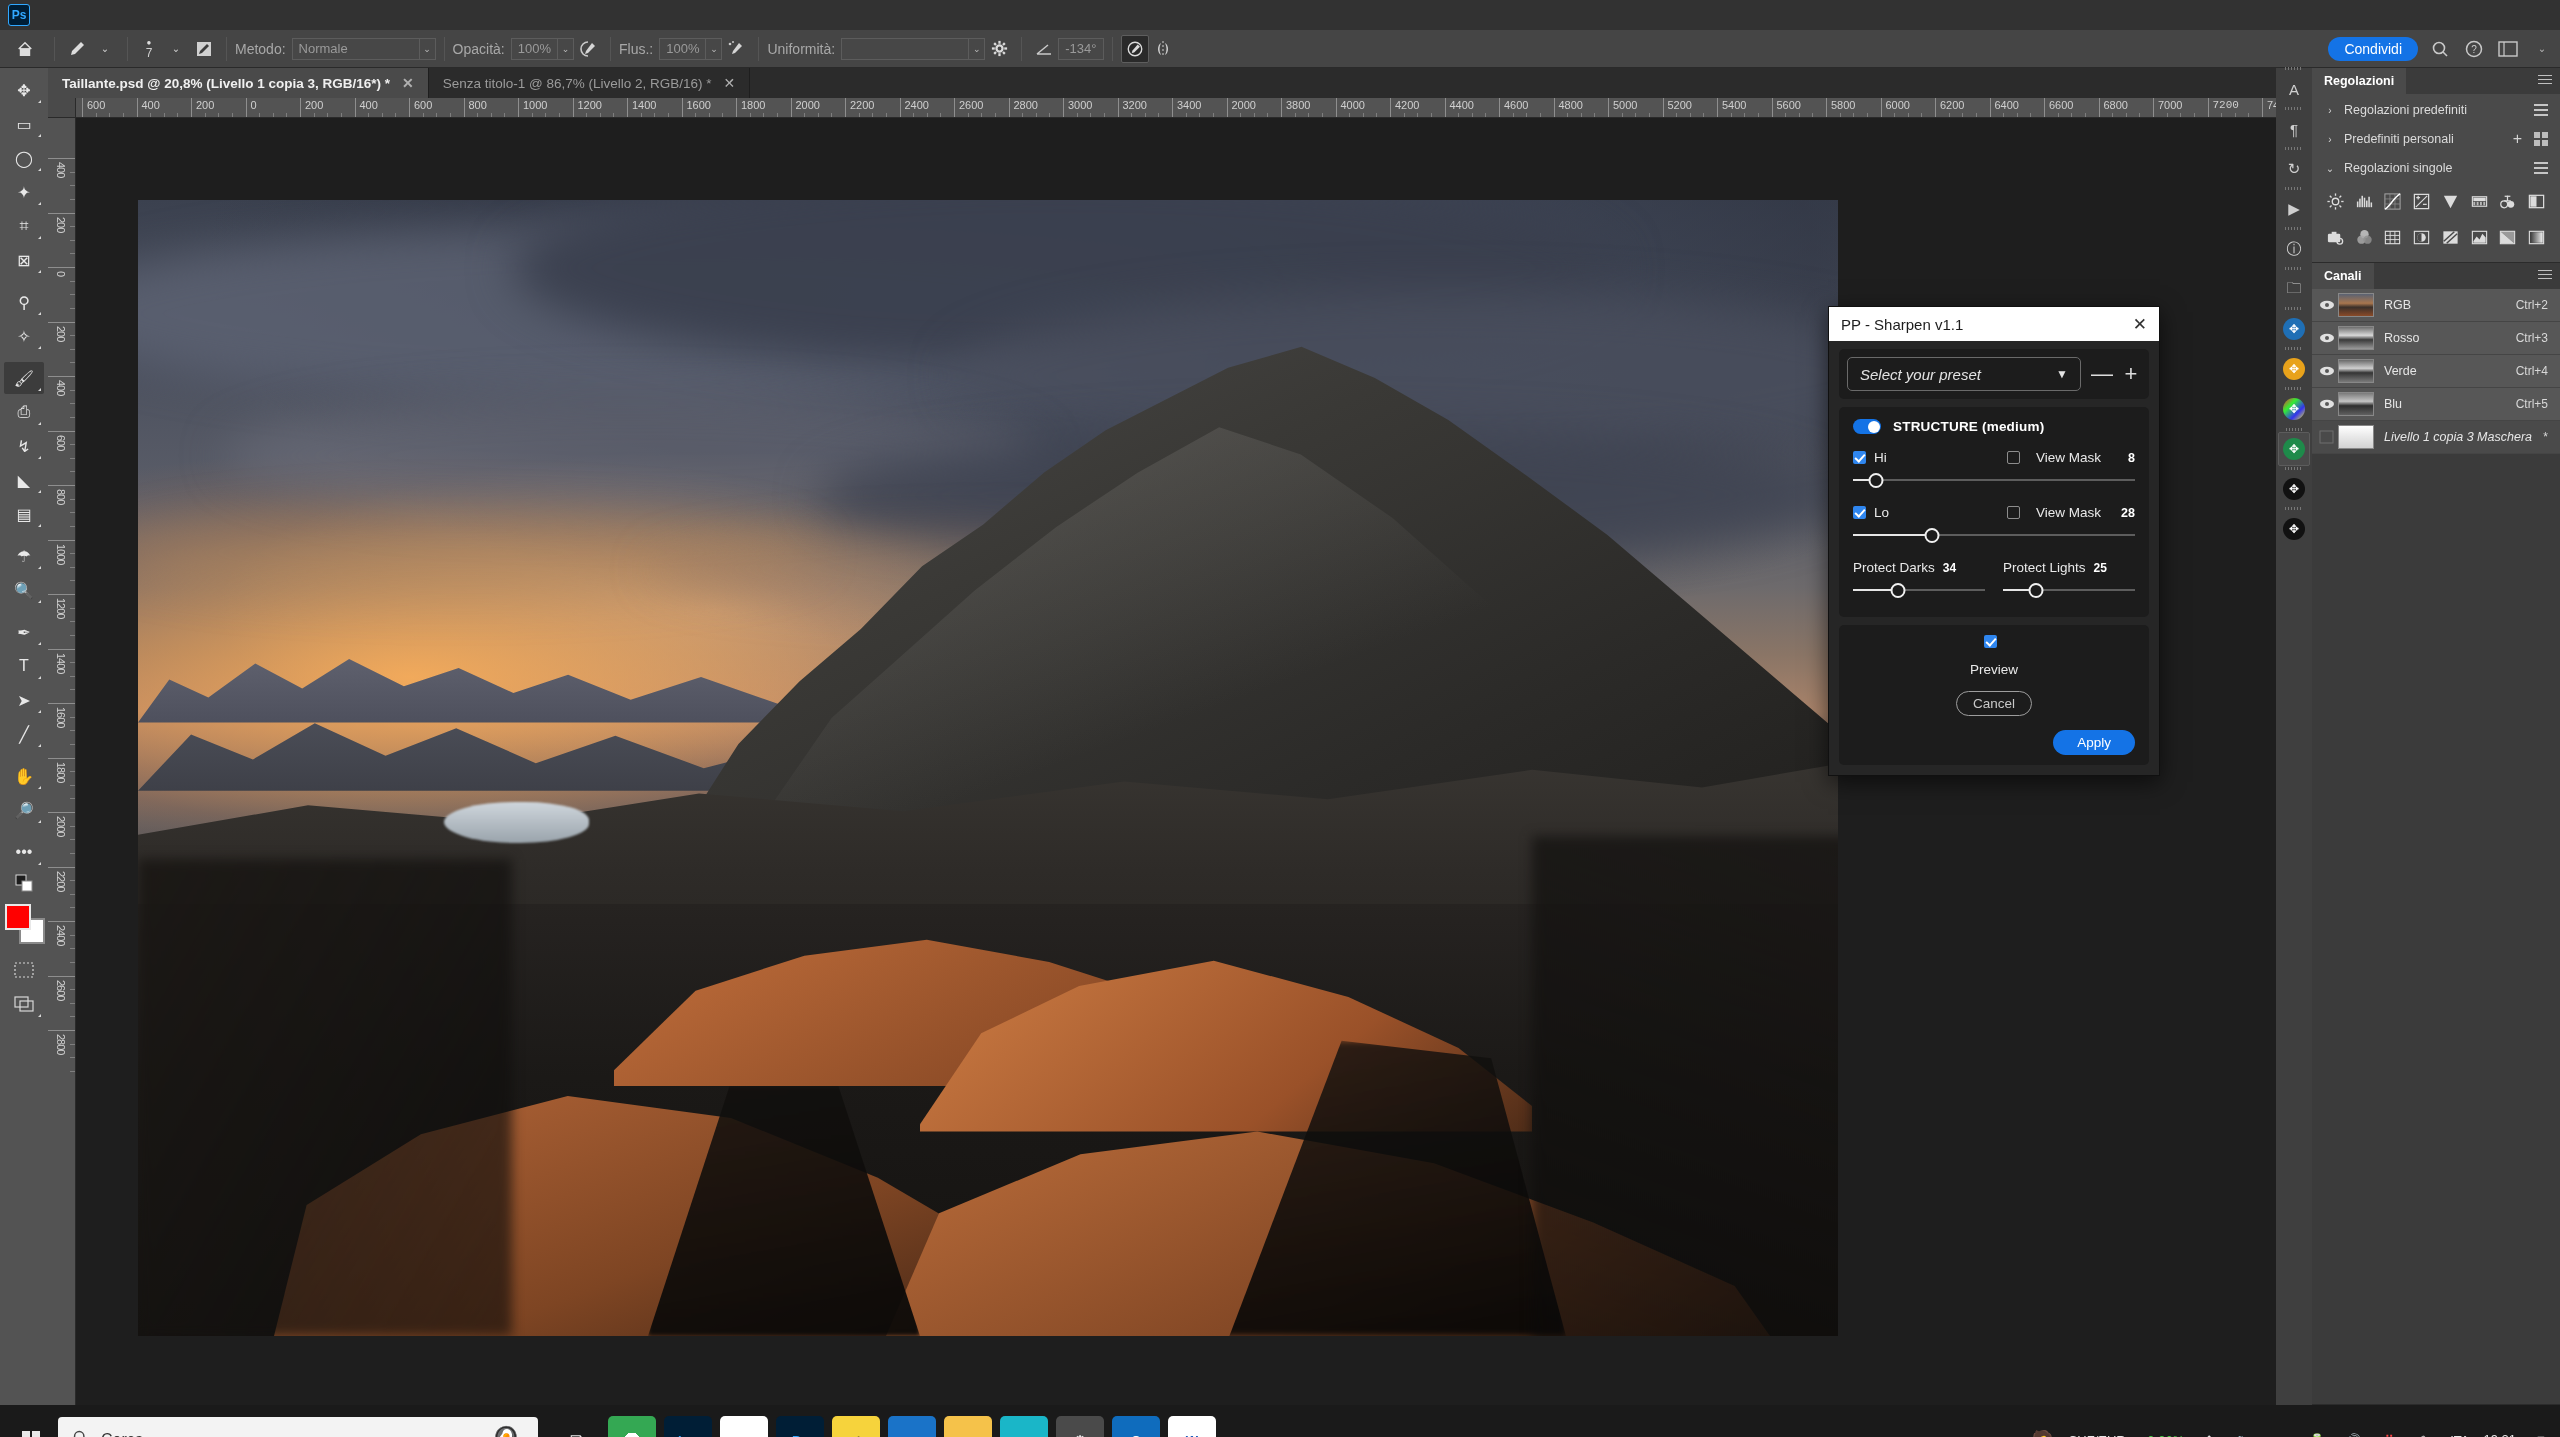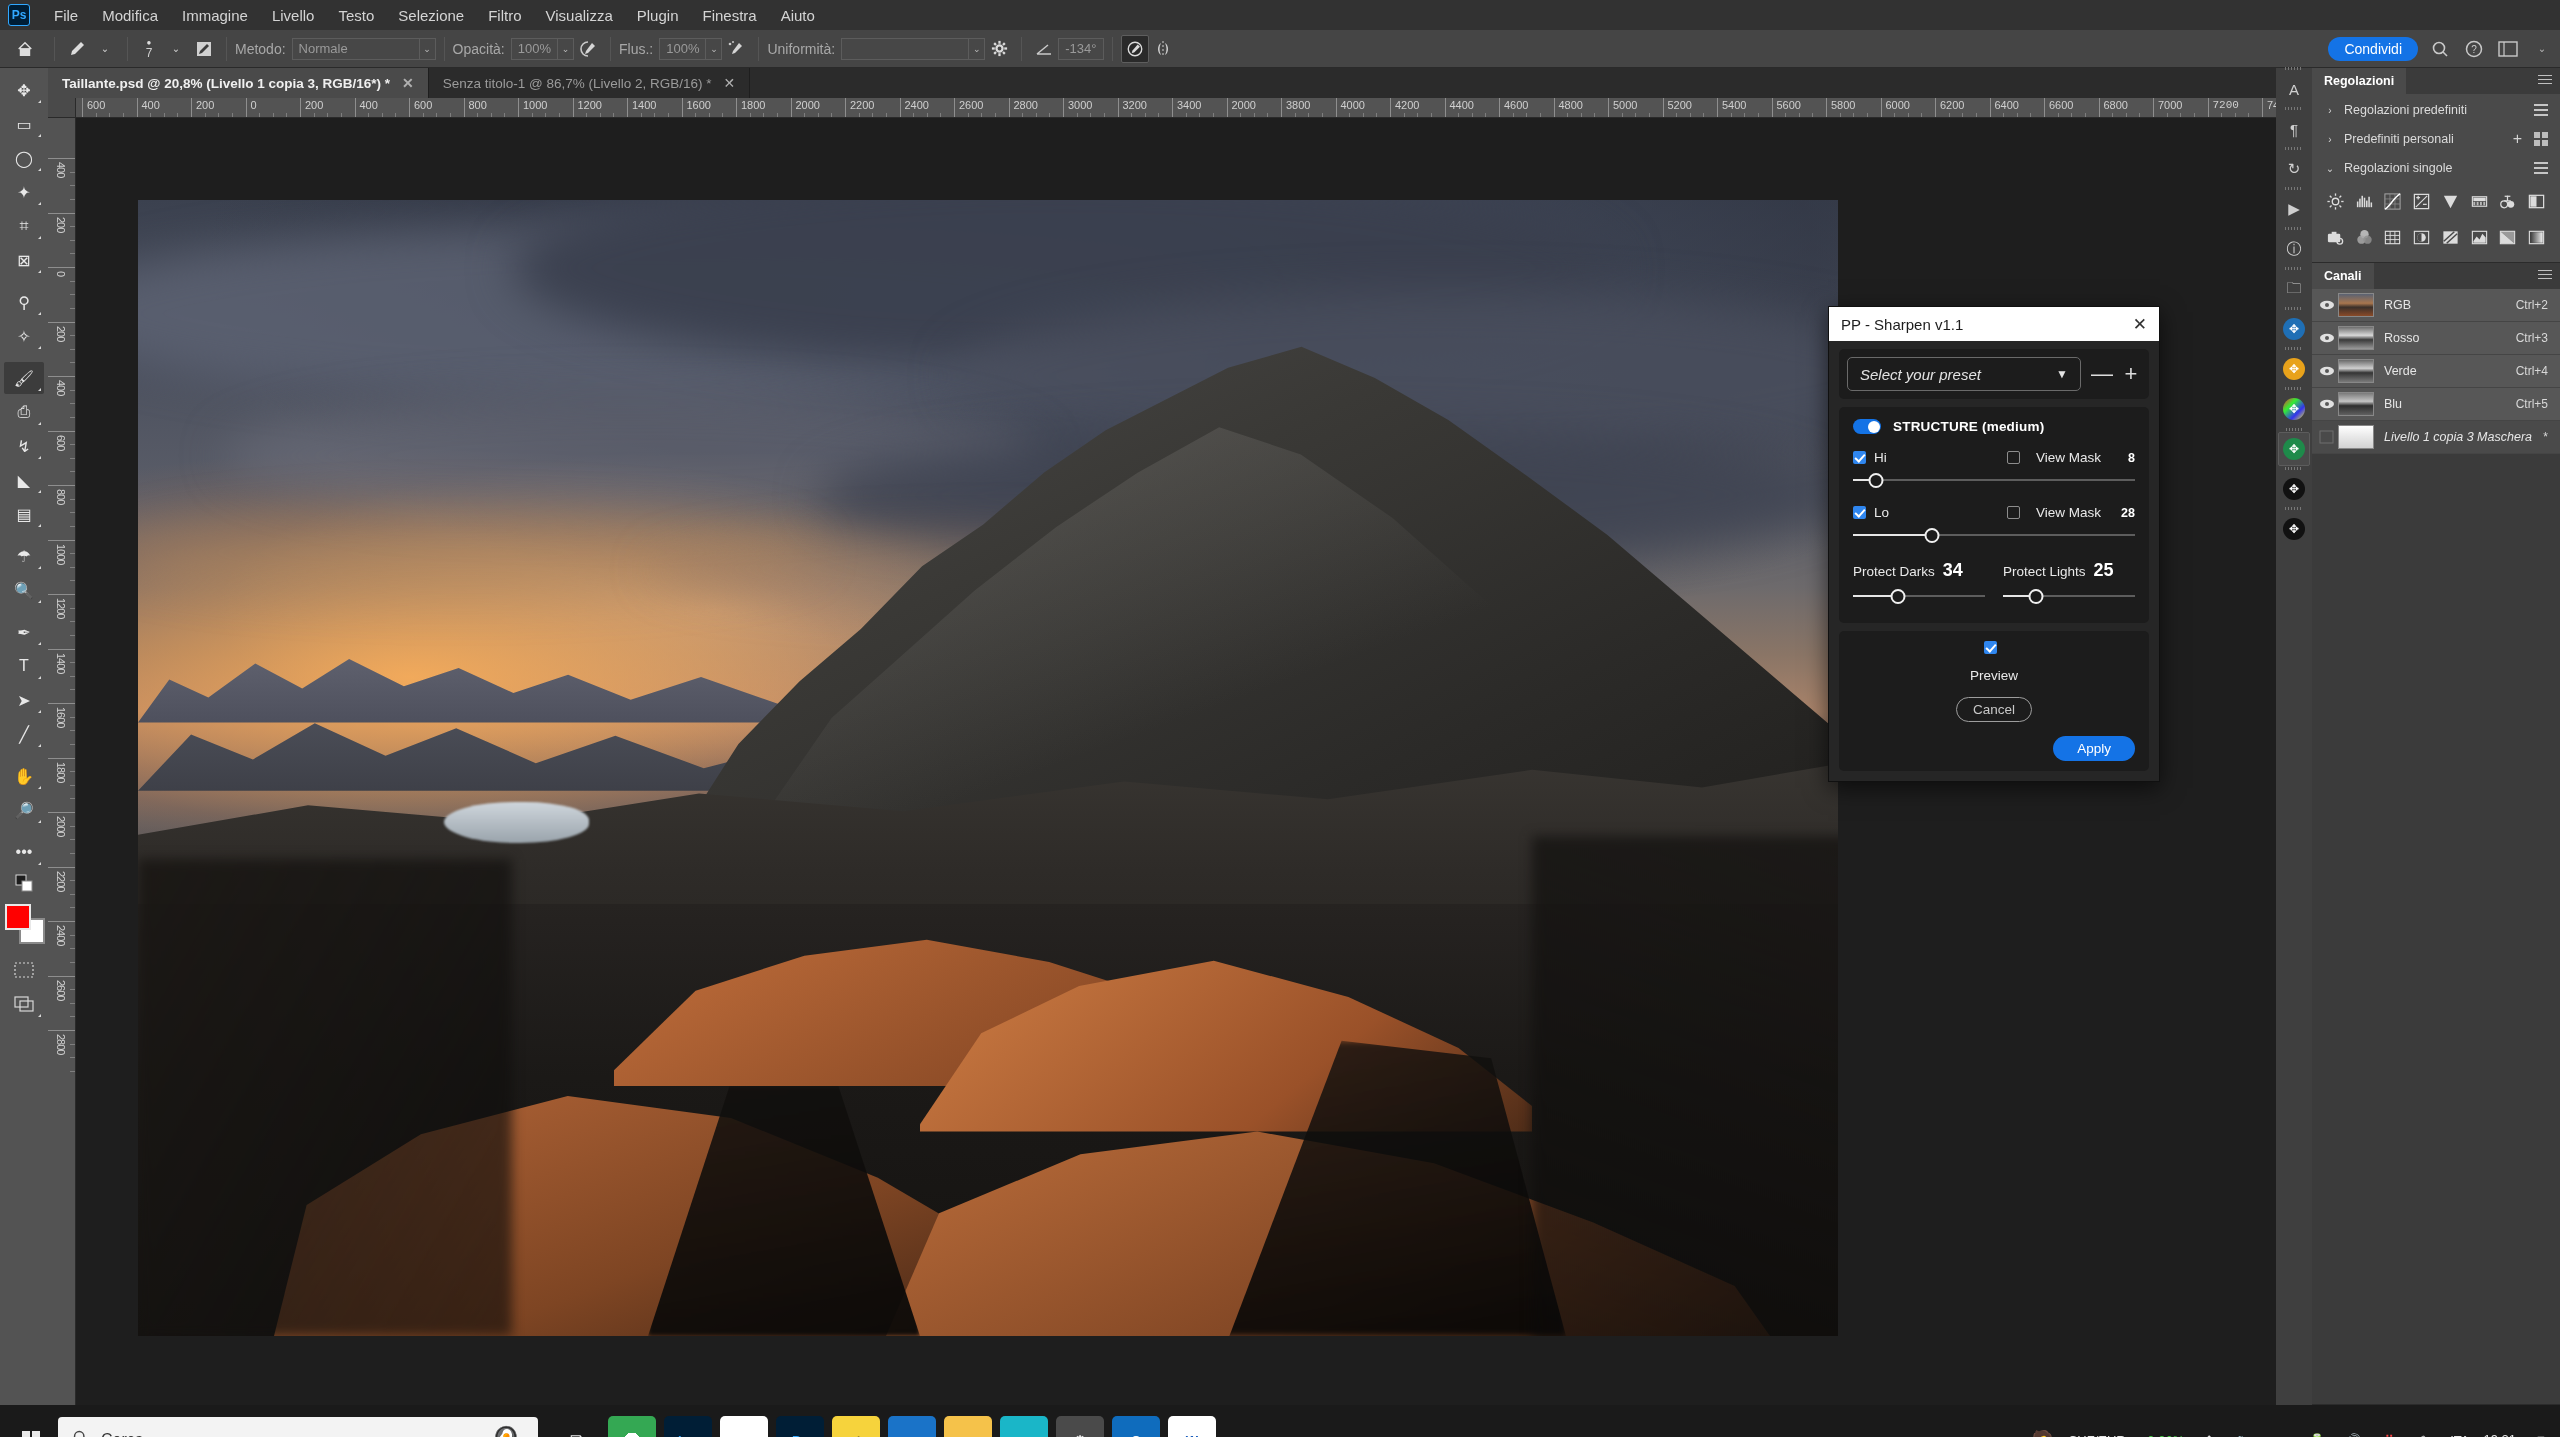--- a/index.html
+++ b/index.html
@@ -140,21 +140,21 @@
   .slider{ position:relative; height:22px; margin:0 0 14px 0; }
   .strack{ position:absolute; top:10px; left:0; right:0; height:1.5px; background:#5d5d5d;}
   .sfill{ position:absolute; top:10px; left:0; height:1.5px; background:#e6e6e6;}
   .sknob{ position:absolute; top:3.5px; width:15px;height:15px;border-radius:50%;
           border:2px solid #f0f0f0; background:#1c1c1c; transform:translateX(-50%);}
 
   .pairrow{ display:flex; gap:18px; margin-top:2px;}
   .pair{ flex:1; }
   .pairhead{ display:flex; align-items:baseline; gap:8px; margin-bottom:4px;}
   .pairhead .n{ color:#e9e9e9; font-size:13.5px;}
-  .pairhead .v{ color:#fff; font-size:18px; font-weight:bold; }
+  .pairhead .v{ color:#fff; font-size:12px; font-weight:bold; }
 
   .footer{ background:#1c1c1c; border-radius:5px; margin-top:8px; padding:10px 14px;
            display:flex; align-items:center; gap:14px;flex-direction:column;}
   .btn-cancel{ border:1px solid #9d9d9d; border-radius:14px; color:#c8c8c8;
                font-size:13.5px; padding:4px 16px; background:transparent;}
   .btn-apply{ background:#1473e6; border-radius:14px; color:#fff; font-size:13.5px;
               padding:5px 24px; margin-left:auto;}
 
   
   #rightrail{ width:36px; background:#3f3f3f; display:flex; flex-direction:column;
@@ -228,33 +228,20 @@
   .tray{ position:absolute; right:8px; display:flex; align-items:center; gap:14px;
          color:#e6e6e6; font-size:13px;}
   .trayicon{ width:22px;height:22px;display:flex;align-items:center;justify-content:center;}
   .clock{ text-align:center; line-height:1.15; font-size:13px;}
 </style>
 </head>
 <body>
 
 <div id="menubar">
   <div class="ps-logo">Ps</div>
-  <div id="menu-items" style="display:flex;">
-      <div class="menu-item">File</div>
-      <div class="menu-item">Modifica</div>
-      <div class="menu-item">Immagine</div>
-      <div class="menu-item">Livello</div>
-      <div class="menu-item">Testo</div>
-      <div class="menu-item">Selezione</div>
-      <div class="menu-item">Filtro</div>
-      <div class="menu-item">Visualizza</div>
-      <div class="menu-item">Plugin</div>
-      <div class="menu-item">Finestra</div>
-      <div class="menu-item">Aiuto</div>
-    </div>
 </div>
 
 <div id="optionsbar">
   <span class="ob-home">
     <svg width="18" height="18" viewBox="0 0 20 20">
         <path d="M3 10 L10 3 L17 10 M5 9 V17 H15 V9" fill="none" stroke="#dcdcdc" stroke-width="1.6"></path>
         <rect x="5" y="9" width="10" height="8" fill="#dcdcdc"></rect>
       </svg>
   </span>
   <div class="ob-sep"></div>

